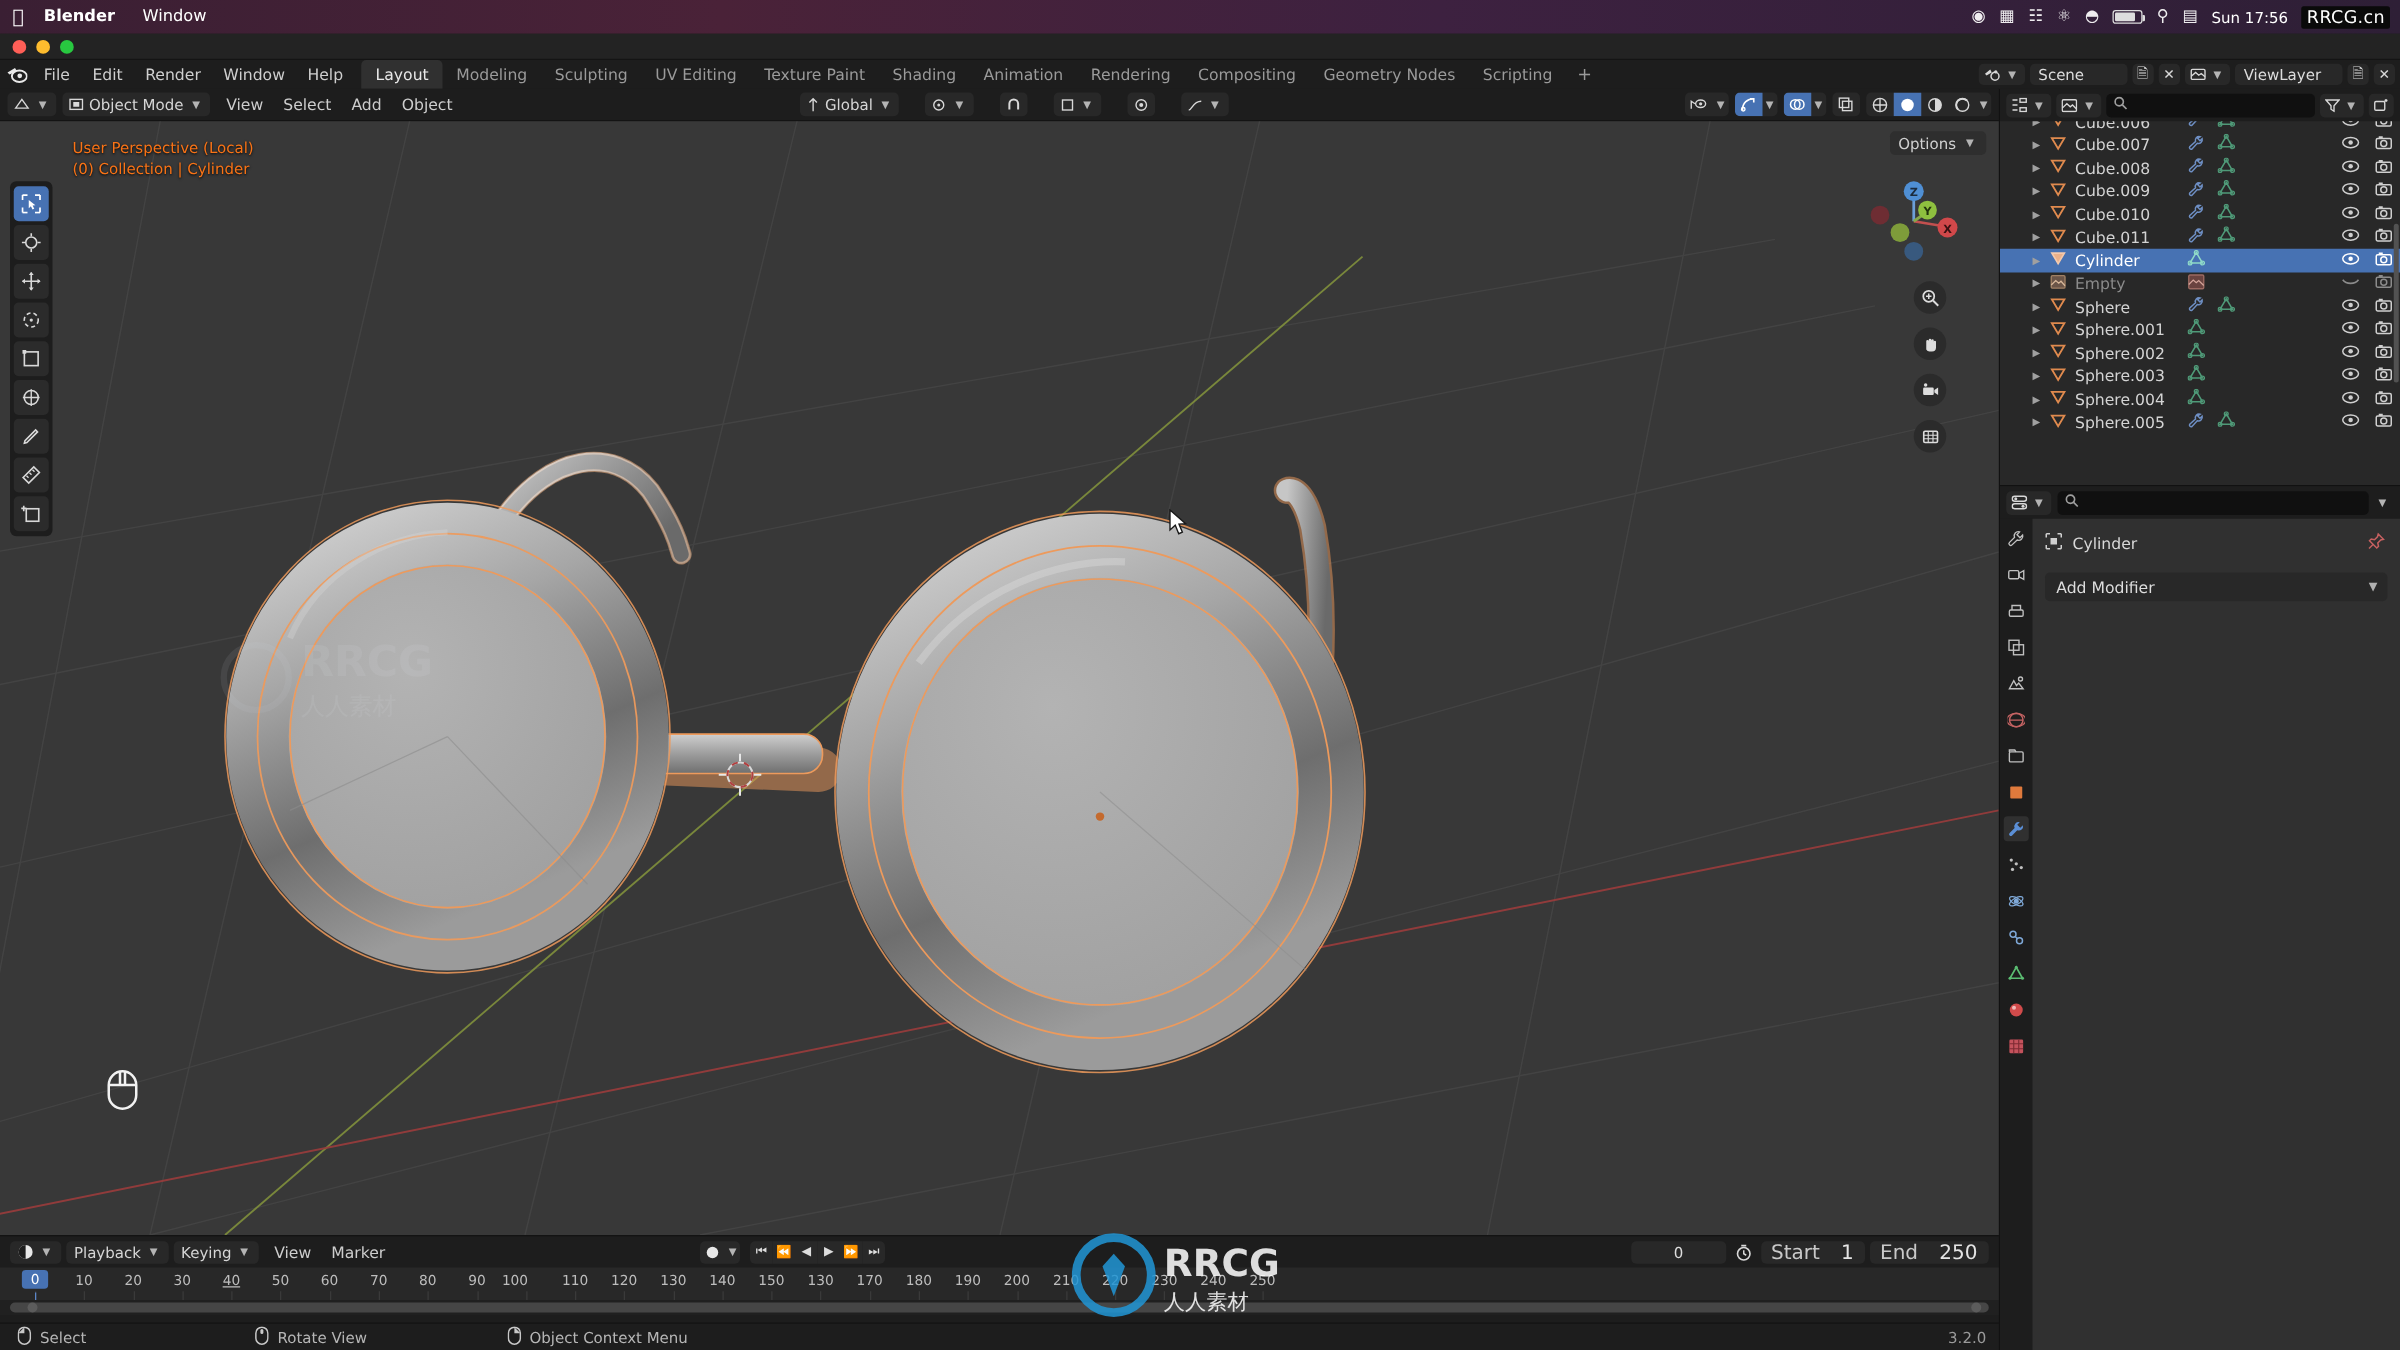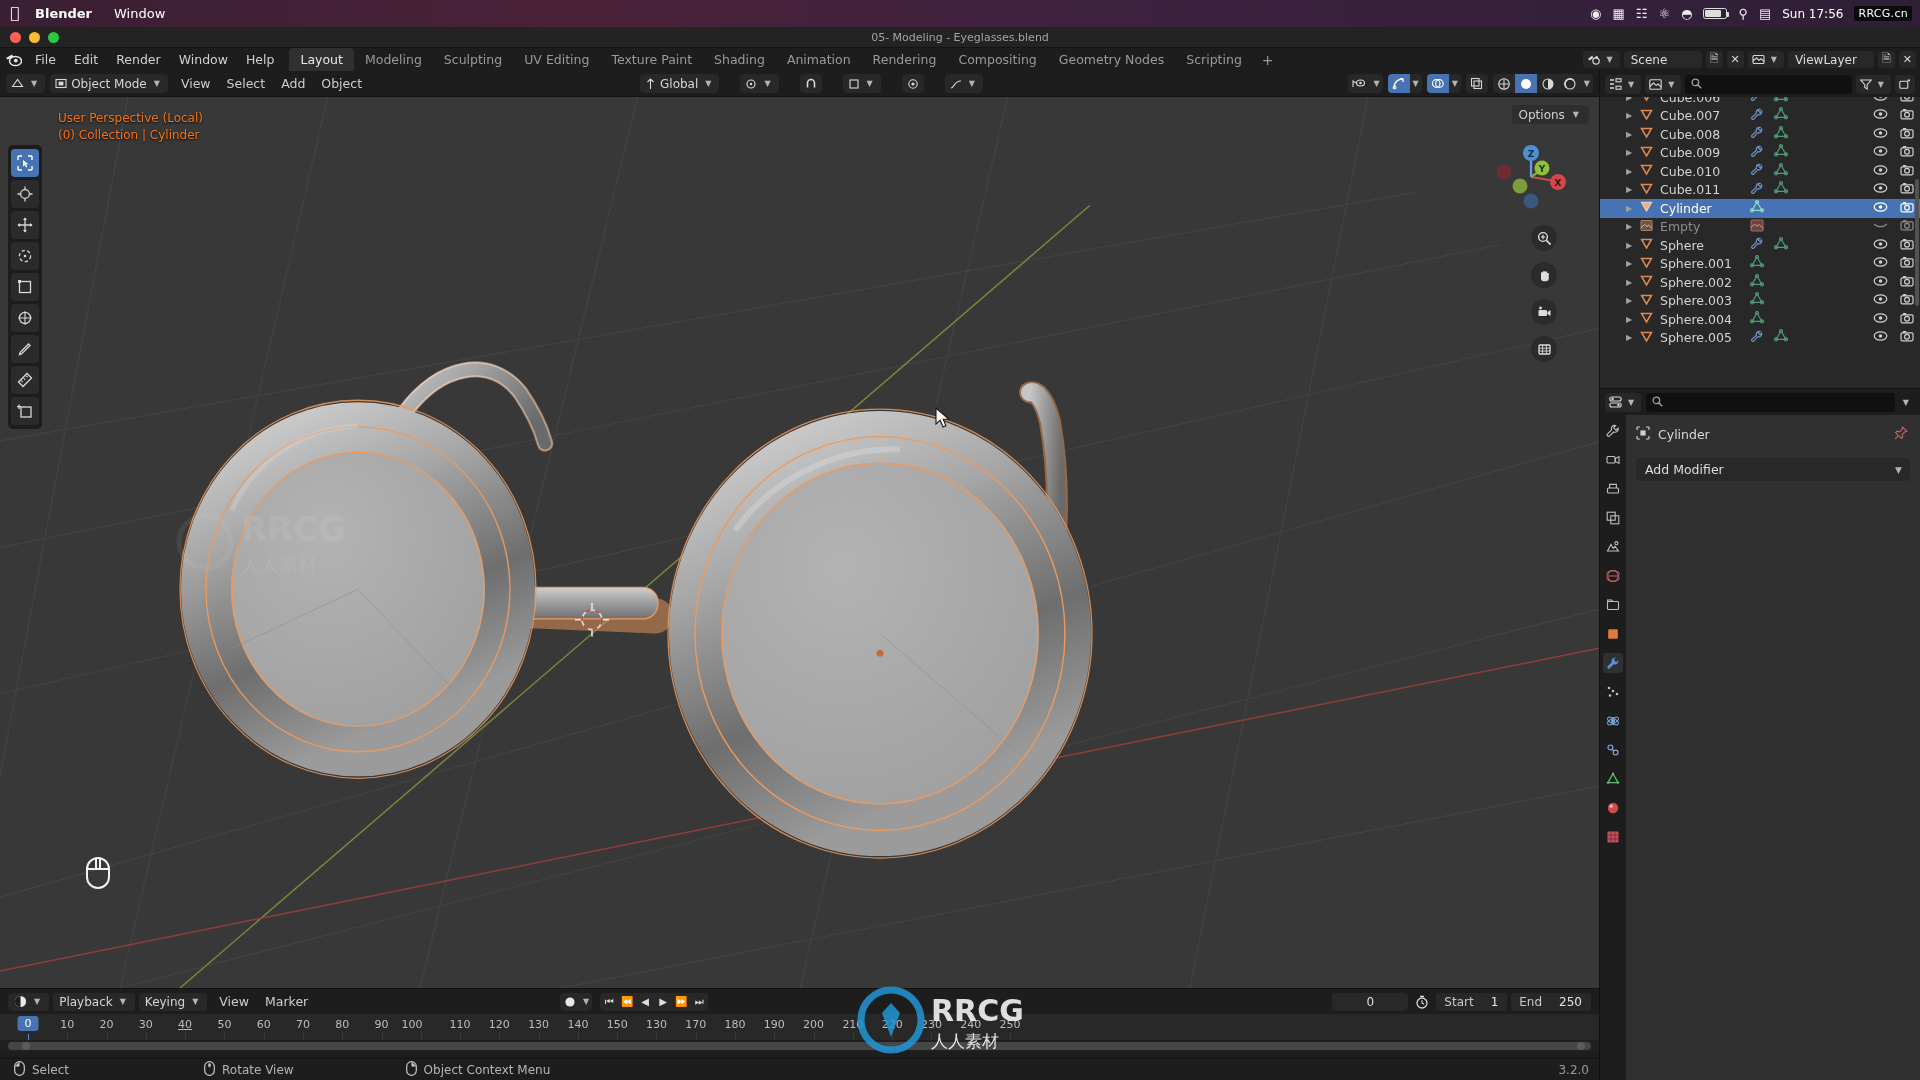--- a/index.html
+++ b/index.html
@@ -10,21 +10,21 @@
   #mac-menubar { height:27px; background:linear-gradient(90deg,#3a1f33 0%,#4a2238 30%,#3d2140 60%,#2e1f36 100%);
     display:flex; align-items:center; padding:0 10px; font-size:13px; color:#fff; position:relative; }
   #mac-menubar .apple { font-size:15px; margin-right:16px; line-height:1; }
   #mac-menubar .mi { margin-right:22px; }
   #mac-menubar .mi.bold { font-weight:bold; }
   #mac-right { position:absolute; right:8px; top:0; height:27px; display:flex; align-items:center; gap:11px; font-size:12px; }
   #mac-right .icn { opacity:.92; font-size:13px; }
   #mac-right .battery { width:24px; height:11px; border:1.3px solid #ddd; border-radius:2.5px; position:relative; }
   #mac-right .battery:after { content:''; position:absolute; right:-3px; top:3px; width:2px; height:5px; background:#ddd; border-radius:0 1px 1px 0; }
   #mac-right .battery i { position:absolute; left:1px; top:1px; bottom:1px; width:70%; background:#ddd; border-radius:1px; display:block; }
-  #mac-right .rrcg { background:#0a0a0a; color:#fff; font-size:11px; padding:1px 4px; border-radius:2px; letter-spacing:.3px; }
+  #mac-right .rrcg { background:#0a0a0a; color:#fff; font-size:14px; padding:1px 4px; border-radius:2px; letter-spacing:.3px; }
 
   
   #win-title { height:21px; background:#232323; display:flex; align-items:center; position:relative; border-bottom:1px solid #141414; }
   #traffic { display:flex; gap:8px; padding-left:10px; }
   #traffic span { width:11px; height:11px; border-radius:50%; display:block; }
   #win-title .t { position:absolute; left:0; right:0; text-align:center; font-size:11px; color:#a3a3a3; }
 
   
   #topbar { height:23px; background:#1d1d1d; display:flex; align-items:center; position:relative; }
   #blender-logo { width:26px; display:flex; justify-content:center; align-items:center; }
@@ -70,21 +70,21 @@
 
   
   #timeline { height:70px; background:#1d1d1d; border-top:1px solid #131313; position:relative; }
   #tl-header { height:25px; display:flex; align-items:center; padding-left:8px; position:relative; }
   #tl-header .tlm { padding:0 8px; font-size:12.5px; color:#cdcdcd; }
   .tl-pill { background:#282828; border-radius:4px; height:18px; display:flex; align-items:center; padding:0 6px; gap:4px; font-size:12px; color:#d5d5d5; margin-right:4px; }
   #tl-transport { position:absolute; left:560px; display:flex; align-items:center; gap:0; }
   #tl-transport .tp { width:18px; height:18px; display:flex; align-items:center; justify-content:center; color:#ddd; font-size:10px; background:#282828; }
   #tl-right { position:absolute; right:8px; display:flex; align-items:center; gap:4px; }
   .num-field { background:#282828; border-radius:4px; height:18px; min-width:76px; display:flex; align-items:center; justify-content:center; font-size:12px; color:#ddd; }
-  .lbl-field { background:#282828; border-radius:4px; height:18px; display:flex; align-items:center; font-size:12px; color:#ddd; overflow:hidden; }
+  .lbl-field { background:#282828; border-radius:4px; height:18px; display:flex; align-items:center; font-size:16px; color:#ddd; overflow:hidden; }
   .lbl-field .k { padding:0 8px; color:#c8c8c8; }
   .lbl-field .v { padding:0 9px; color:#e4e4e4; }
   #tl-ruler { height:26px; background:#282828; position:relative; overflow:hidden; }
   #tl-ruler .tick { position:absolute; top:4px; font-size:11px; color:#bdbdbd; transform:translateX(-50%); }
   #tl-ruler .gl { position:absolute; top:19px; bottom:0; width:1px; background:#3a3a3a; }
   #playhead { position:absolute; top:2px; background:#4772b3; color:#fff; font-size:11px; border-radius:3px; padding:1px 7px; transform:translateX(-50%); }
   #playhead-line { position:absolute; top:20px; height:16px; width:1px; background:#5b86c9; }
   #tl-scroll { height:12px; background:#202020; position:relative; }
   #tl-scroll .bar { position:absolute; left:8px; right:8px; top:2px; height:8px; background:#464646; border-radius:4px; }
   #tl-scroll .knob { position:absolute; width:8px; height:8px; border-radius:50%; background:#5c5c5c; top:2px; }
@@ -146,21 +146,20 @@
     <span class="rrcg">RRCG.cn</span>
   </div>
 </div>
 
 <div id="win-title">
   <div id="traffic">
     <span style="background:#ff5f57"></span>
     <span style="background:#febc2e"></span>
     <span style="background:#28c840"></span>
   </div>
-  <div class="t">05- Modeling - Eyeglasses.blend</div>
 </div>
 
 <div id="topbar">
   <div id="blender-logo">
     <svg width="17" height="15" viewBox="0 0 17 15">
         <ellipse cx="10.5" cy="9" rx="6" ry="4.6" fill="none" stroke="#e8e8e8" stroke-width="1.5"></ellipse>
         <circle cx="10.8" cy="8.6" r="1.9" fill="#e8e8e8"></circle>
         <path d="M1 6 L7 2.4 L8.6 5 L2.6 7.6 Z" fill="#e8e8e8"></path>
       </svg>
   </div>

